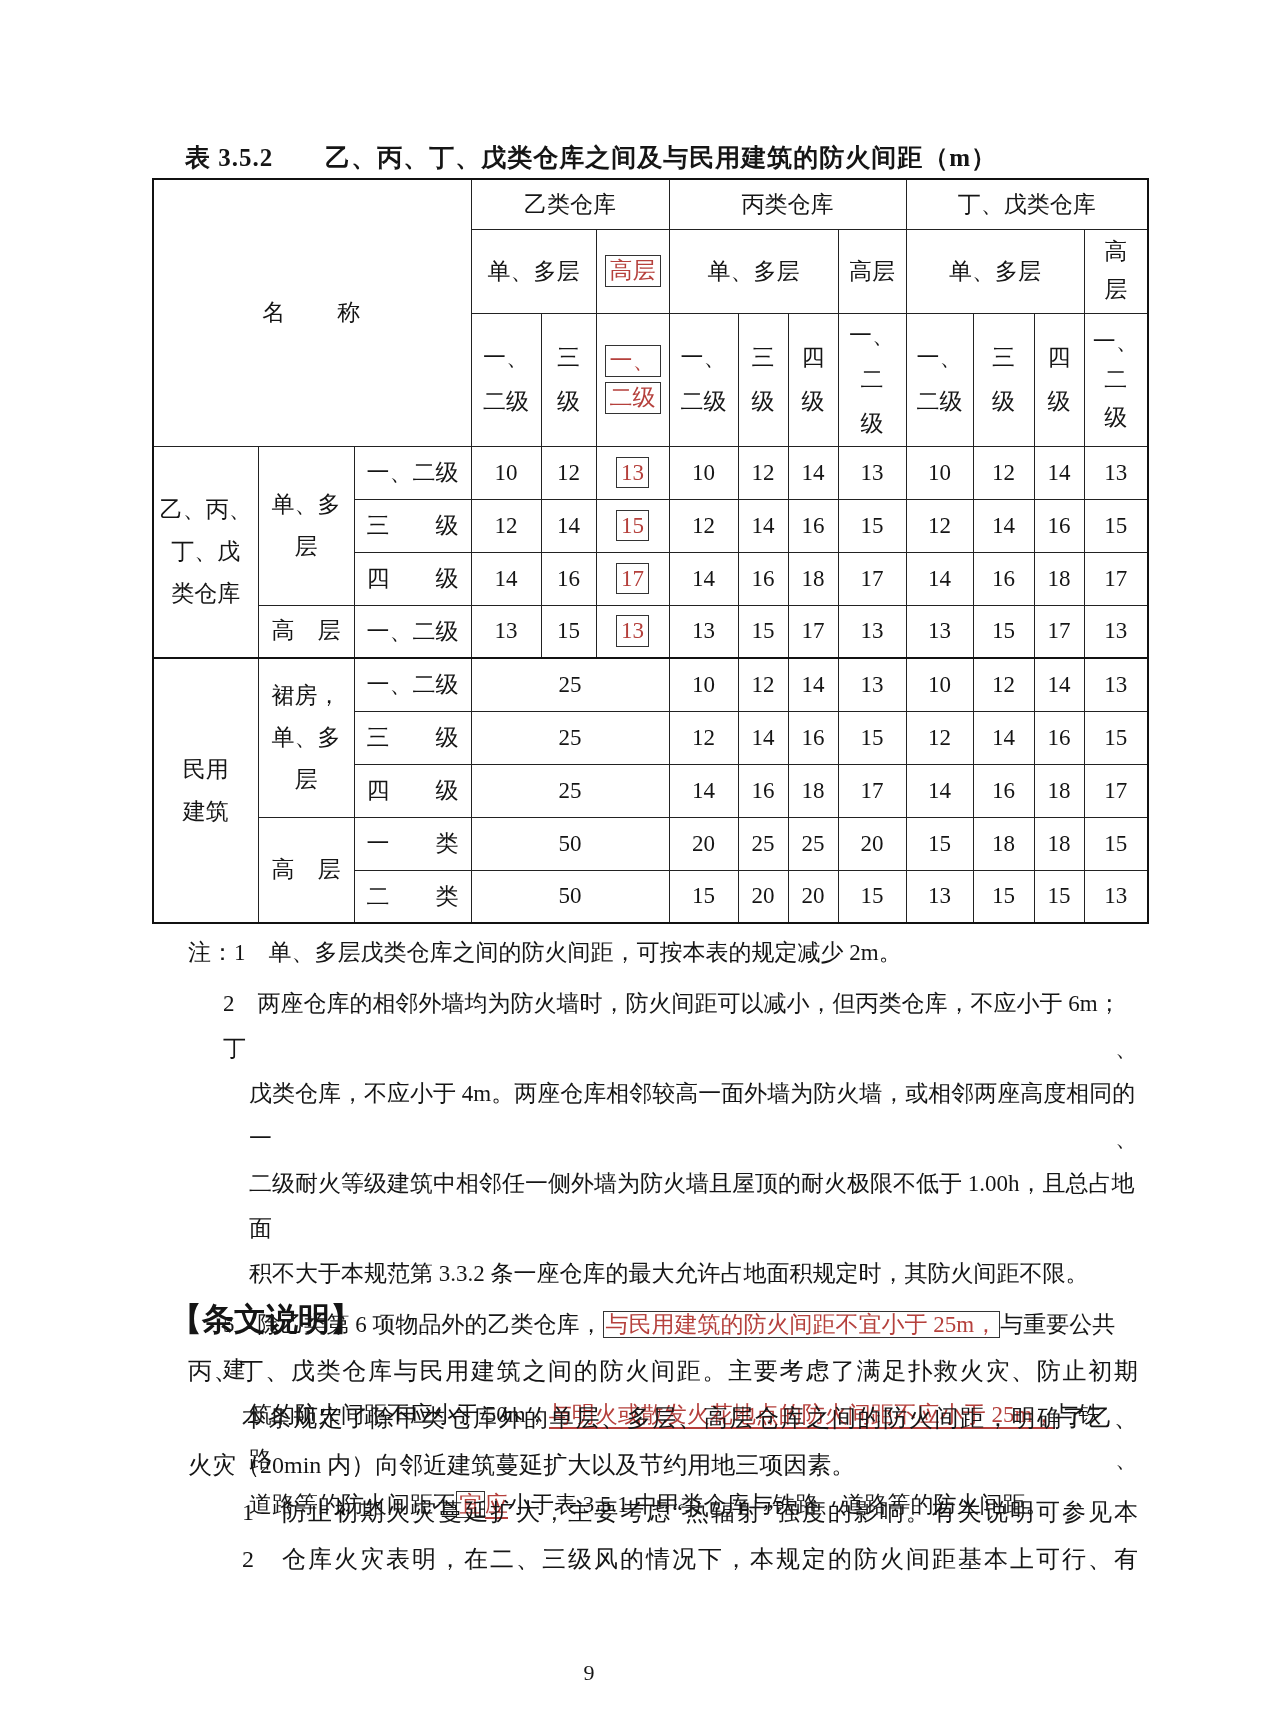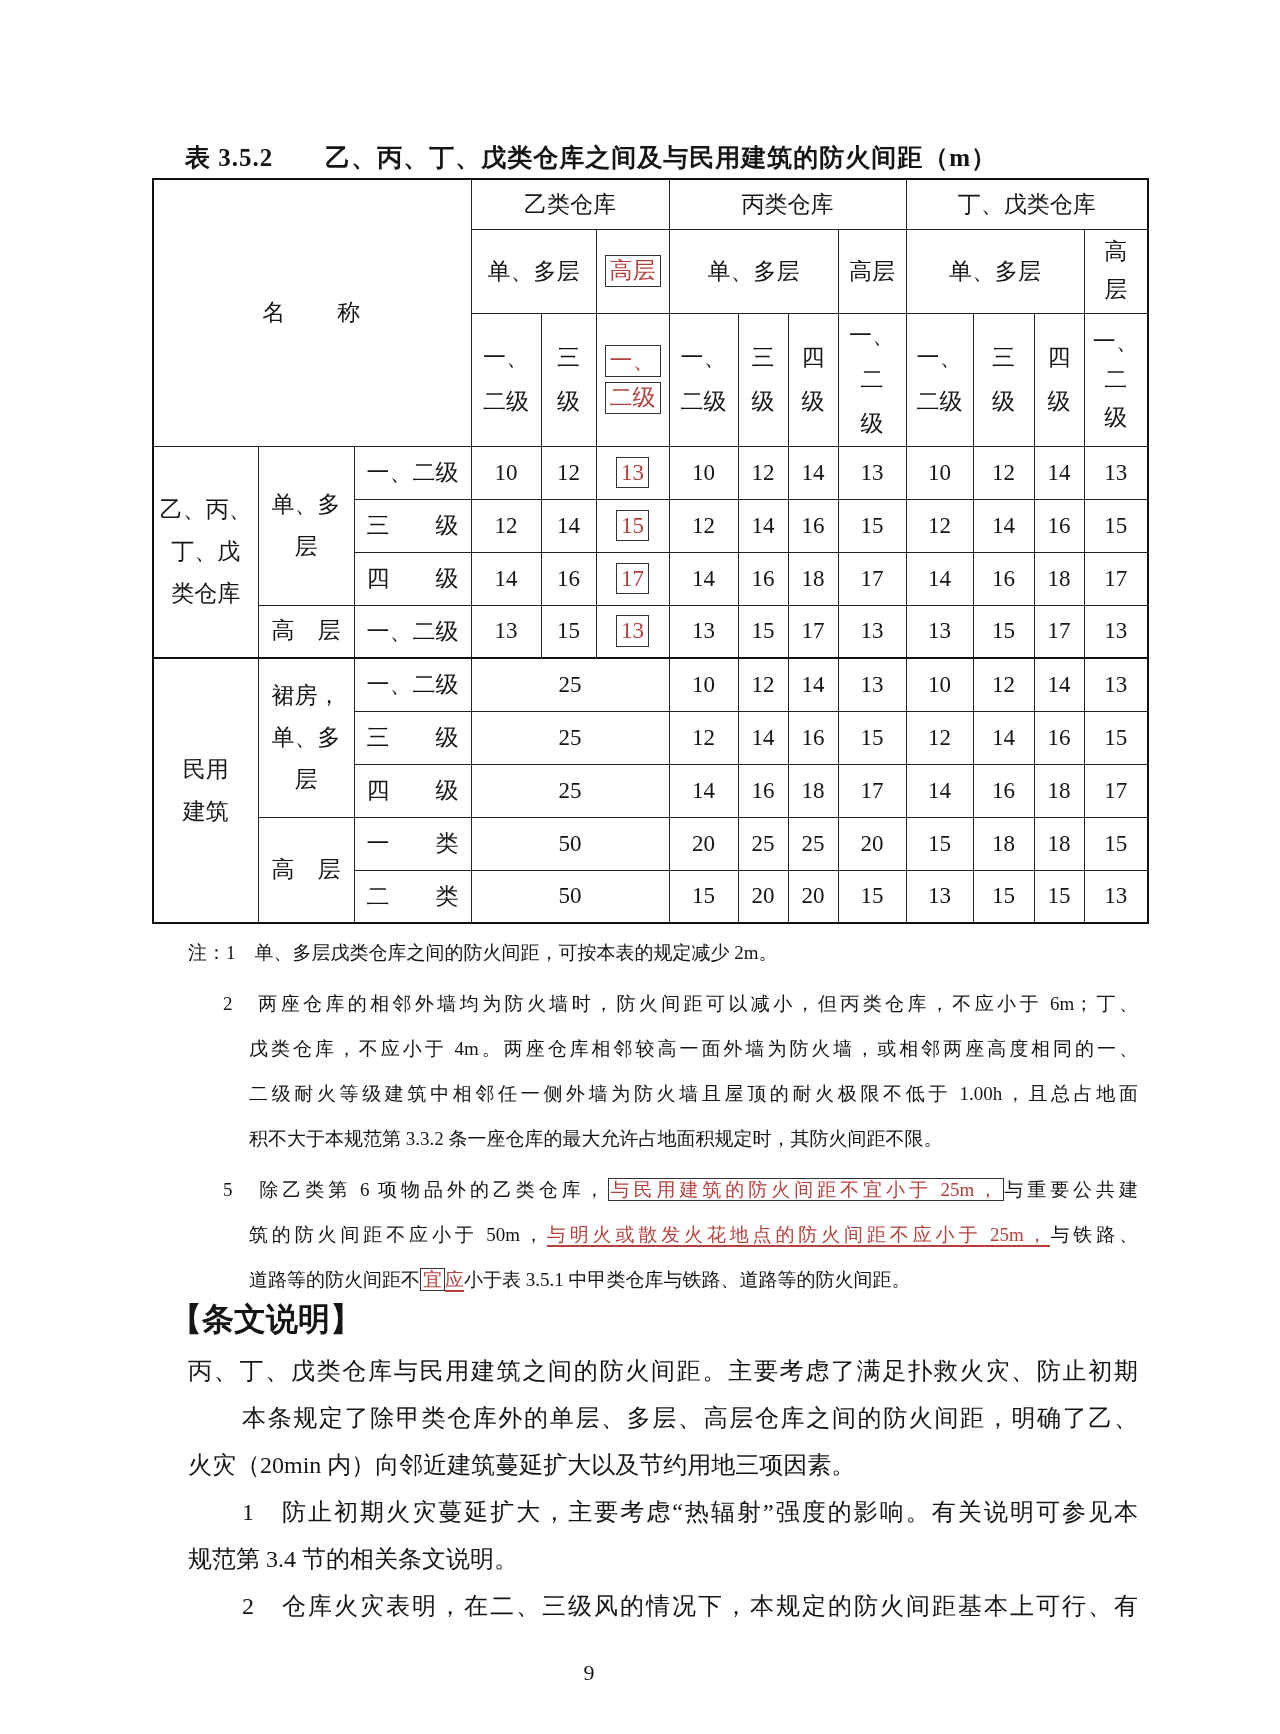--- a/index.html
+++ b/index.html
@@ -34,21 +34,21 @@
   .lh44 { line-height: 44px; }
   .lh38 { line-height: 38px; }
   .glab { line-height: 42px; }
   .name { font-size: 24px; letter-spacing: 2px; }
   .bspan {
     display: inline-block; border: 1px solid #333; color: var(--red);
     padding: 0 4px; line-height: 1.3;
   }
   .bcol .bspan { display: block; width: fit-content; margin: 5px auto; }
   
-  .notes { position: absolute; left: 188px; top: 930px; width: 950px; font-size: 19px; }
+  .notes { position: absolute; left: 188px; top: 930px; width: 950px; font-size: 23px; }
   .nl { line-height: 45px; }
   .ml1 { margin-left: 35px; }
   .ml2 { margin-left: 61px; }
   .mt  { margin-top: 6px; }
   .j   { text-align-last: justify; }
   .rbox { color: var(--red); border: 1px solid #333; padding: 0 2px; }
   .ru   { color: var(--red); border-bottom: 2px solid var(--red); }
   
   .commentary { position: absolute; left: 188px; top: 1303px; width: 950px; font-size: 24px; }
   .ch { font-weight: bold; font-size: 32px; margin-left: -18px; margin-bottom: 13px; line-height: 32px; }
@@ -264,19 +264,18 @@
     <div class="nl ml2 j"><span>筑的防火间距不应小于 50m，</span><span class="ru">与明火或散发火花地点的防火间距不应小于 25m，</span><span>与铁路、</span></div>
     <div class="nl ml2"><span>道路等的防火间距不</span><span class="rbox">宜</span><span class="ru">应</span><span>小于表 3.5.1 中甲类仓库与铁路、道路等的防火间距。</span></div>
   </div>
 
   <div class="commentary">
     <div class="ch">【条文说明】</div>
     <div class="cl j">丙、丁、戊类仓库与民用建筑之间的防火间距。主要考虑了满足扑救火灾、防止初期</div>
     <div class="cl ind j">本条规定了除甲类仓库外的单层、多层、高层仓库之间的防火间距，明确了乙、</div>
     <div class="cl">火灾（20min 内）向邻近建筑蔓延扩大以及节约用地三项因素。</div>
     <div class="cl ind j">1　防止初期火灾蔓延扩大，主要考虑“热辐射”强度的影响。有关说明可参见本</div>
-    <div class="cl">规范第 3.4 节的相关条文说明。</div>
     <div class="cl ind j">2　仓库火灾表明，在二、三级风的情况下，本规定的防火间距基本上可行、有</div>
   </div>
 
   <div class="pageno">9</div>
 
 </div>
 
 </body></html>

